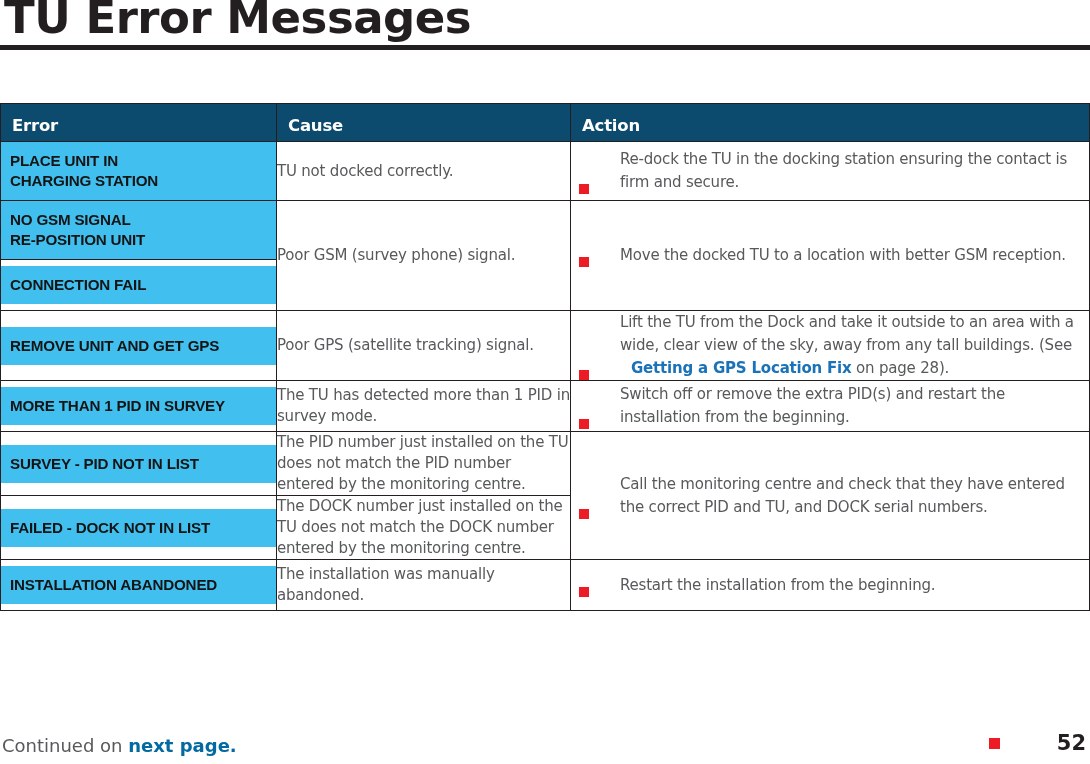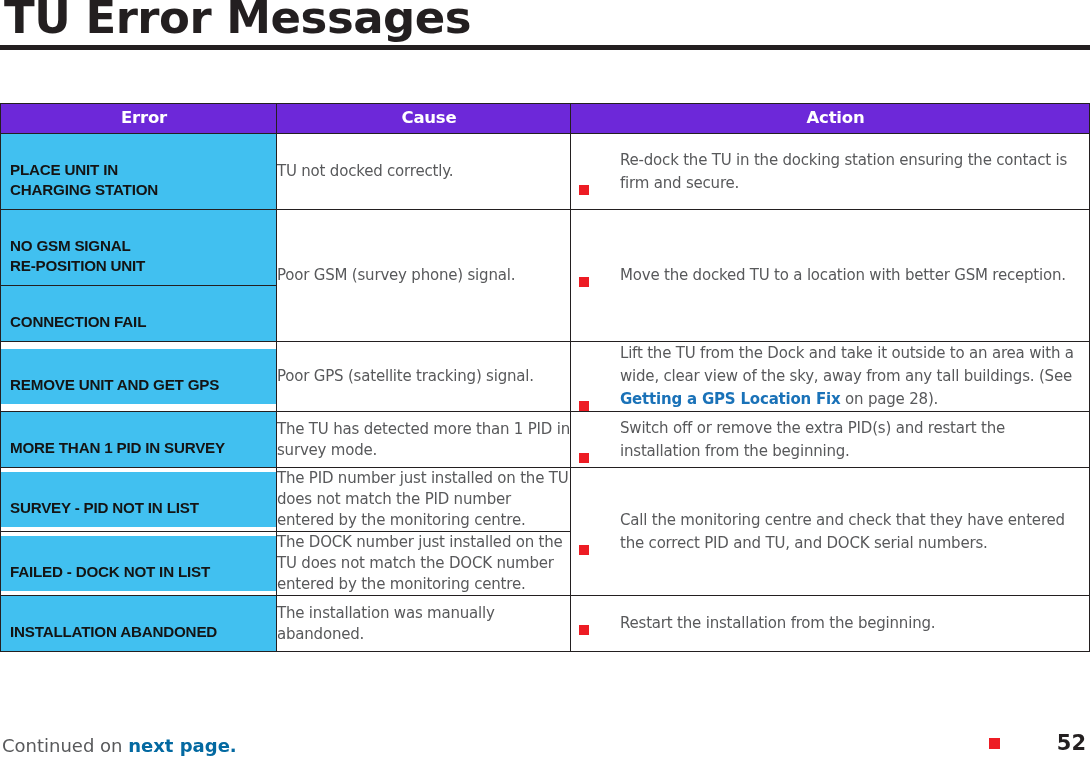--- a/index.html
+++ b/index.html
@@ -31,47 +31,47 @@
     width:1089px;
     border-collapse:collapse;
     table-layout:fixed;
   }
   .tbl td, .tbl th{
     border:1px solid #231f20;
     vertical-align:middle;
     padding:0;
   }
   .thead-row th{
-    background:#6d28d9;
+    background:#0c4a6e;
     border:1px solid #231f20;
     color:#ffffff;
-    text-align:center;
+    text-align:left;
     font-size:16.5px;
     font-weight:bold;
     height:27px;
-    padding:0 0 2px 11px;
+    padding:8px 0 2px 11px;
     font-family:"DejaVu Sans", sans-serif;
     letter-spacing:-0.2px;
   }
   .col-err{width:276px;}
   .col-cause{width:294px;}
   .col-act{width:519px;}
 
   .cell-err{
     padding:9px 4px 9px 5px;
     height:50px;
   }
   .err-chip{
     background:#41c0f0;
     color:#141414;
     font-family:"Liberation Sans", sans-serif;
     font-weight:bold;
     font-size:15.2px;
     line-height:20px;
-    padding:26px 10px 9px 9px;
+    padding:9px 10px 9px 9px;
     letter-spacing:-0.2px;
   }
   .cell-cause{
     padding:7px 12px 7px 11px;
     font-family:"DejaVu Sans", sans-serif;
     font-size:15px;
     line-height:21px;
     color:#58595b;
     letter-spacing:-0.2px;
     margin-left:12px;
@@ -89,20 +89,21 @@
     flex:0 0 auto;
     width:10px;height:10px;
     background:#ed1c24;
     margin:6px 31px 0 8px;
   }
   .act-text{flex:1 1 auto;}
   .xref{
     color:#1a72b8;
     font-weight:bold;
     font-family:"DejaVu Sans", sans-serif;
+    margin-left:11px;
   }
   
   .footer-left{
     position:absolute;left:2px;top:735px;
     font-family:"DejaVu Sans", sans-serif;
     font-size:18px;
     color:#58595b;
     white-space:nowrap;
   }
   .footer-left .nextpage{

